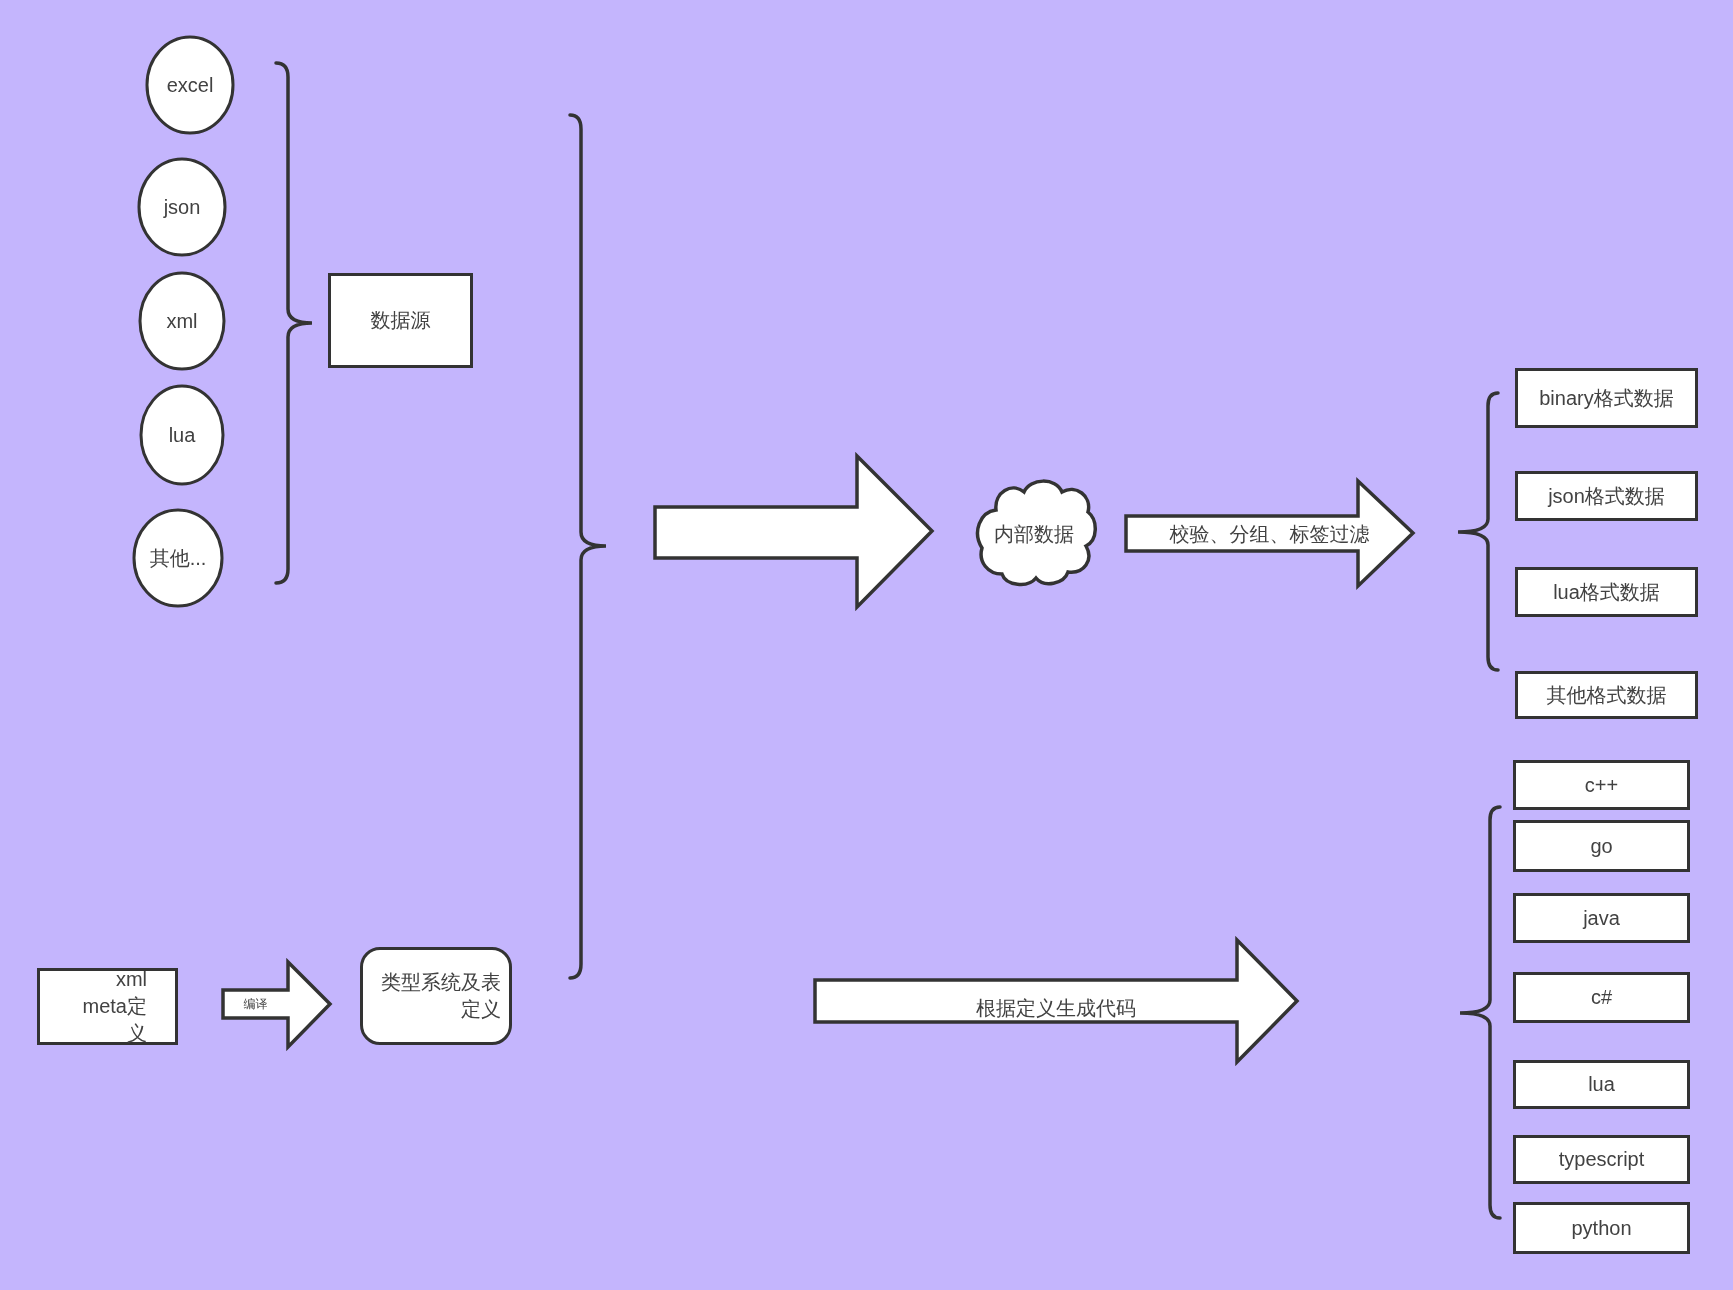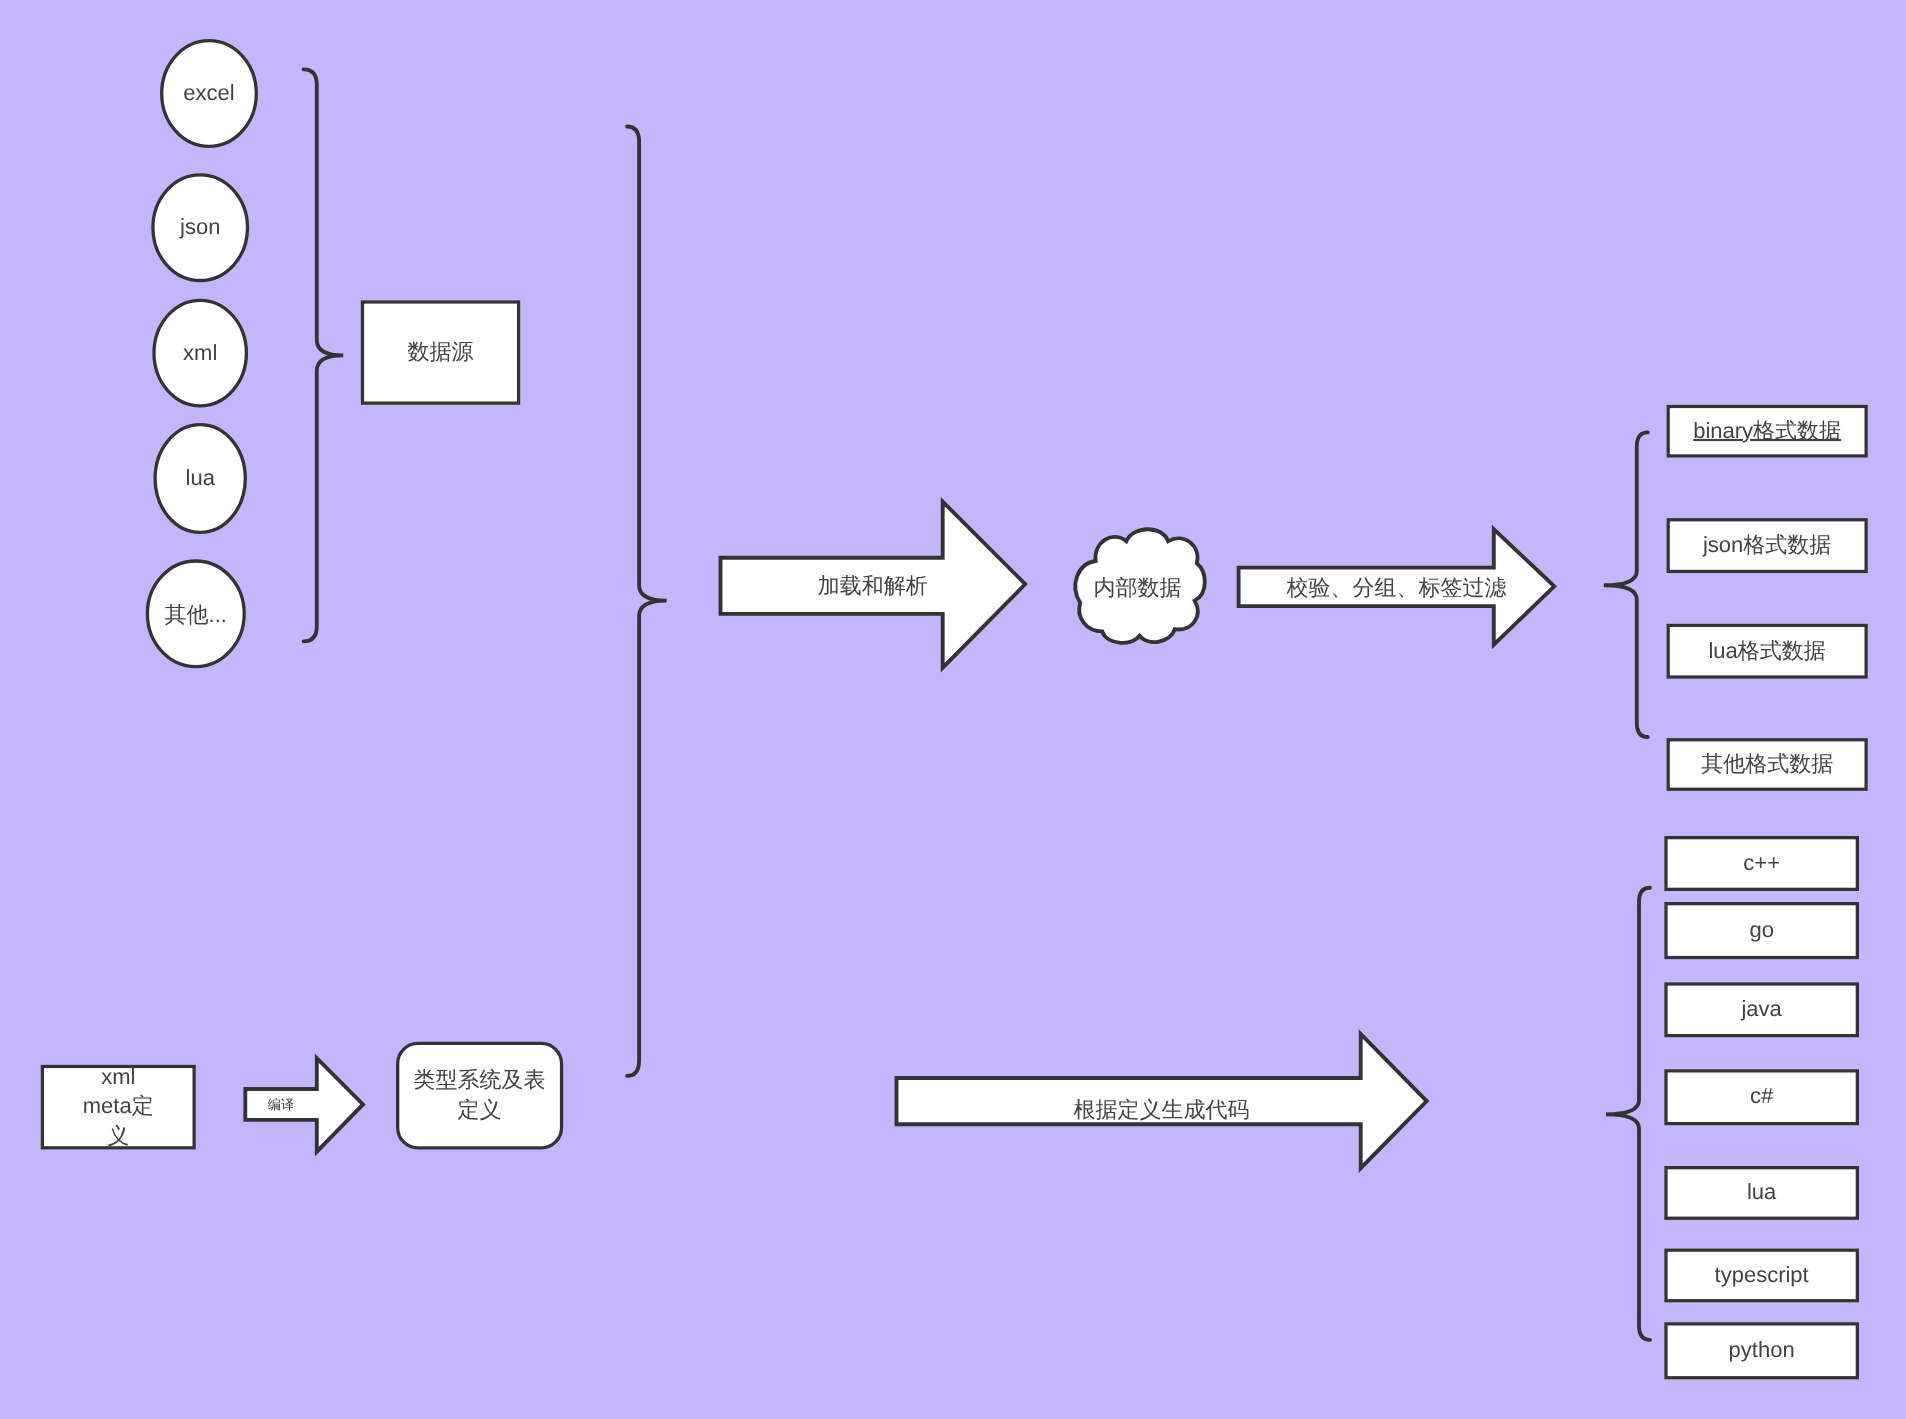--- a/index.html
+++ b/index.html
@@ -28,21 +28,21 @@
     white-space: nowrap;
   }
   .box {
     position: absolute;
     box-sizing: border-box;
     background: #ffffff;
     border: 3px solid #333333;
     display: flex;
     align-items: center;
     justify-content: center;
-    text-align: center;
+    text-align: right;
     font-size: 20px;
     color: #424242;
     line-height: 1.35;
   }
   .box.rounded { border-radius: 20px; }
   .box.wrap { white-space: normal; }
 </style>
 </head>
 <body>
 
@@ -85,27 +85,26 @@
   </svg>
 
   <div class="lbl" style="left:140px; top:60px; width:100px; height:50px;">excel</div>
   <div class="lbl" style="left:132px; top:182px; width:100px; height:50px;">json</div>
   <div class="lbl" style="left:132px; top:296px; width:100px; height:50px;">xml</div>
   <div class="lbl" style="left:132px; top:410px; width:100px; height:50px;">lua</div>
   <div class="lbl" style="left:128px; top:533px; width:100px; height:50px;">其他...</div>
 
   <div class="box" style="left:328px; top:273px; width:145px; height:95px;">数据源</div>
 
-  <div class="lbl" style="left:655px; top:507px; width:277px; height:51px;">加载和解析</div>
   <div class="lbl" style="left:978px; top:509px; width:112px; height:50px;">内部数据</div>
   <div class="lbl" style="left:1126px; top:516px; width:287px; height:36px;">校验、分组、标签过滤</div>
   <div class="lbl" style="left:815px; top:980px; width:482px; height:56px;">根据定义生成代码</div>
   <div class="lbl" style="left:223px; top:990px; width:65px; height:28px; font-size:12px;">编译</div>
 
-  <div class="box" style="left:1515px; top:368px; width:183px; height:48px;text-decoration:underline;">binary格式数据</div>
+  <div class="box" style="left:1515px; top:368px; width:183px; height:60px;">binary格式数据</div>
   <div class="box" style="left:1515px; top:471px; width:183px; height:50px;">json格式数据</div>
   <div class="box" style="left:1515px; top:567px; width:183px; height:50px;">lua格式数据</div>
   <div class="box" style="left:1515px; top:639px; width:183px; height:48px;margin-top:32px;">其他格式数据</div>
 
   <div class="box" style="left:1513px; top:760px;  width:177px; height:50px;">c++</div>
   <div class="box" style="left:1513px; top:820px;  width:177px; height:52px;">go</div>
   <div class="box" style="left:1513px; top:893px;  width:177px; height:50px;">java</div>
   <div class="box" style="left:1513px; top:972px;  width:177px; height:51px;">c#</div>
   <div class="box" style="left:1513px; top:1060px; width:177px; height:49px;">lua</div>
   <div class="box" style="left:1513px; top:1135px; width:177px; height:49px;">typescript</div>

